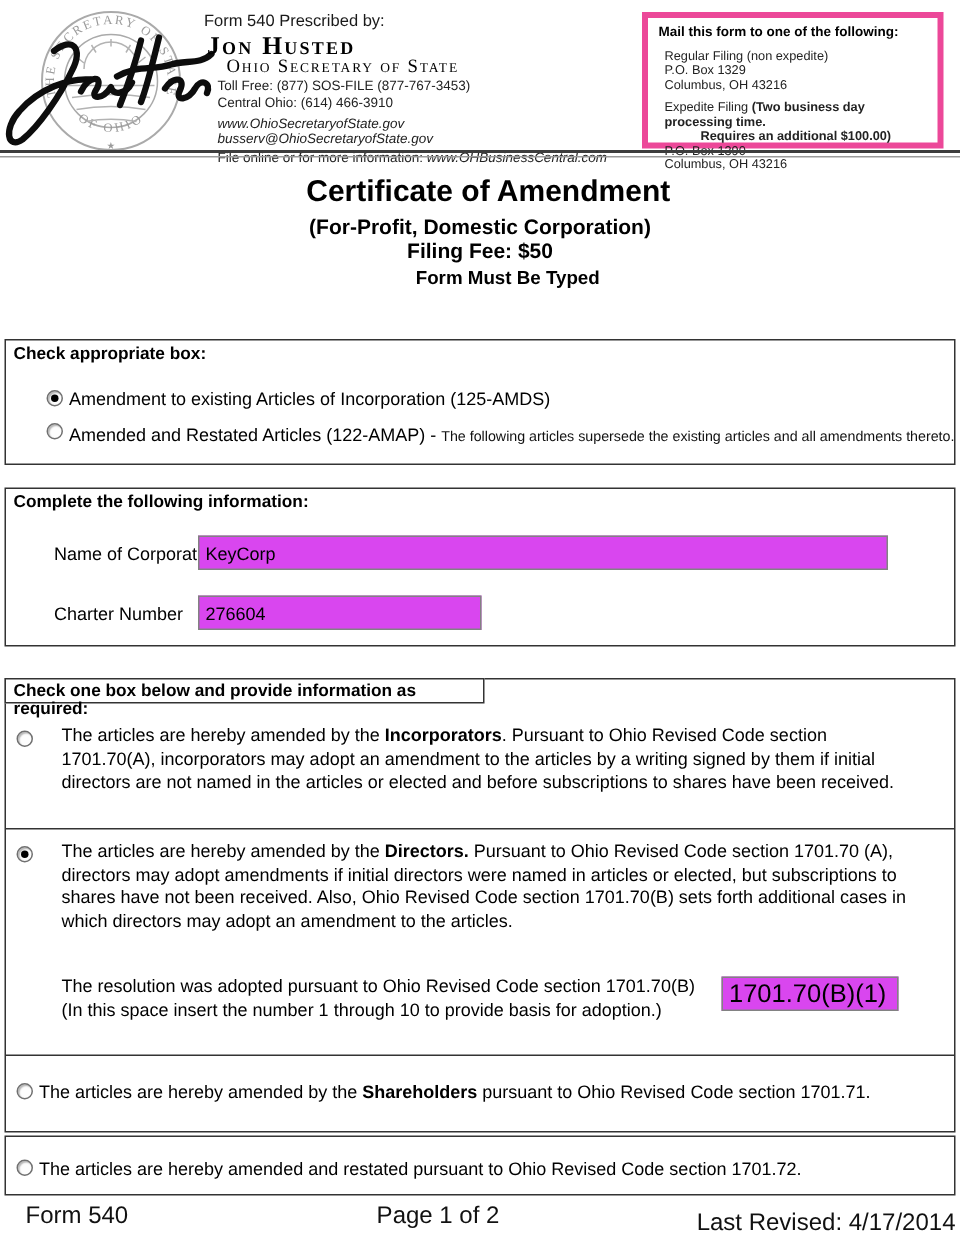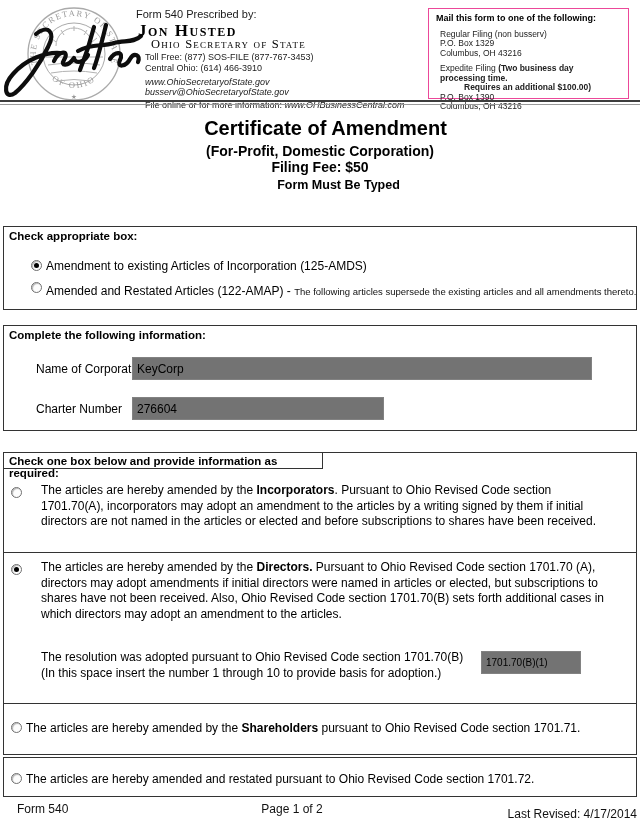--- a/index.html
+++ b/index.html
@@ -17,21 +17,21 @@
     font-variant:small-caps; font-weight:bold; font-size:17px; letter-spacing:1.5px;
   }
   .hdr-office {
     left:151px; top:37px; font-family:"Liberation Serif", serif;
     font-variant:small-caps; font-size:12.5px; letter-spacing:1.2px;
   }
   .hdr-contact { left:145px; font-size:9px; color:#222; }
   .hdr-italic { font-style:italic; }
   .mail-box {
     left:428px; top:8px; width:201px; height:91px;
-    border:1px solid #ec4899; padding:5px 7px; font-size:8.5px; color:#222; line-height:9.5px;
+    border:4px solid #ec4899; padding:5px 7px; font-size:8.5px; color:#222; line-height:9.5px;
   }
   .mail-title { font-weight:bold; font-size:9px; margin-bottom:6px; color:#000; }
   .mail-indent { padding-left:4px; }
   .mail-gap { height:6px; }
   .mail-bold { font-weight:bold; }
   .mail-note2 { padding-left:28px; font-weight:bold; }
   .double-rule { left:0; top:100px; width:640px; height:5px;
     border-top:2px solid #3d3d3d; border-bottom:1px solid #9a9a9a; }
 
   
@@ -57,37 +57,37 @@
   .radio.selected::after {
     content:""; position:absolute; left:2px; top:2px; width:5px; height:5px;
     background:#000; border-radius:50%;
   }
   .opt-label { font-size:12px; color:#000; }
   .opt-note  { font-size:9.5px; color:#111; }
 
   
   .field-label { position:absolute; font-size:12px; }
   .txt {
-    position:absolute; border:1px solid #828282; background:#737373;
+    position:absolute; border:1px solid #828282; background:#d946ef;
     font-family:"Liberation Sans", sans-serif; font-size:12px; color:#000;
     padding:0 0 0 4px; height:23px;
   }
 
   
   .sect3-hdrbox {
     position:absolute; left:-1px; top:-1px; width:320px; height:17px;
     border:1px solid #333; background:#fff; padding:2px 0 0 5px;
     font-size:11.5px; font-weight:bold;
   }
   .divider { position:absolute; left:0; width:632px; border-top:1px solid #333; }
   .para { position:absolute; font-size:12px; line-height:15.5px; }
   .bold { font-weight:bold; }
 
   
-  .footer-txt { font-size:12px; color:#111; }
+  .footer-txt { font-size:16px; color:#111; }
 </style>
 </head>
 <body>
 
 <div id="page">
 
   <svg class="abs" style="left:0;top:0" width="148" height="108" viewBox="0 0 148 108">
     <defs>
       <path id="arcTop" d="M 38.3,67 A 38,38 0 1 1 109.7,67" fill="none"></path>
       <path id="arcBot" d="M 44.6,71 A 34,34 0 0 0 103.4,71" fill="none"></path>
@@ -127,21 +127,21 @@
   <div class="abs hdr-name">Jon Husted</div>
   <div class="abs hdr-office">Ohio Secretary of State</div>
   <div class="abs hdr-contact" style="top:52px">Toll Free: (877) SOS-FILE  (877-767-3453)</div>
   <div class="abs hdr-contact" style="top:63px">Central Ohio: (614) 466-3910</div>
   <div class="abs hdr-contact hdr-italic" style="top:77px">www.OhioSecretaryofState.gov</div>
   <div class="abs hdr-contact hdr-italic" style="top:87px">busserv@OhioSecretaryofState.gov</div>
   <div class="abs hdr-contact" style="top:100px;left:145px"><span>File online or for more information: </span><span class="hdr-italic">www.OHBusinessCentral.com</span></div>
 
   <div class="abs mail-box">
     <div class="mail-title">Mail this form to one of the following:</div>
-    <div class="mail-indent">Regular Filing (non busserv)</div>
+    <div class="mail-indent">Regular Filing (non expedite)</div>
     <div class="mail-indent">P.O. Box 1329</div>
     <div class="mail-indent">Columbus, OH 43216</div>
     <div class="mail-gap"></div>
     <div class="mail-indent"><span>Expedite Filing </span><span class="mail-bold">(Two business day processing time.</span></div>
     <div class="mail-note2">Requires an additional $100.00)</div>
     <div class="mail-indent">P.O. Box 1390</div>
     <div class="mail-indent">Columbus, OH 43216</div>
   </div>
 
   <div class="abs double-rule"></div>
@@ -159,37 +159,37 @@
     <div class="abs opt-label" style="left:42px;top:32px">Amendment to existing Articles of Incorporation (125-AMDS)</div>
     <span class="radio" style="left:27px;top:55px"></span>
     <div class="abs" style="left:42px;top:54px;white-space:nowrap"><span class="opt-label">Amended and Restated Articles (122-AMAP) - </span><span class="opt-note">The following articles supersede the existing articles and all amendments thereto.</span></div>
   </div>
 
   <div class="abs sect sect2">
     <div class="sect-hdr">Complete the following information:</div>
     <div class="field-label" style="left:32px;top:36px">Name of Corporation</div>
     <input class="txt" style="left: 128px; top: 31px; width: 460px;" value="KeyCorp">
     <div class="field-label" style="left:32px;top:76px">Charter Number</div>
-    <input class="txt" style="left: 128px; top: 71px; width: 252px;" value="276604">
+    <input class="txt" style="left: 128px; top: 71px; width: 189px;" value="276604">
   </div>
 
   <div class="abs sect sect3">
     <div class="sect3-hdrbox">Check one box below and provide information as required:</div>
 
     <span class="radio" style="left:7px;top:34px"></span>
     <div class="para" style="left:37px;top:30px;width:566px"><span>The articles are hereby amended by the </span><span class="bold">Incorporators</span><span>.  Pursuant to Ohio Revised Code section 1701.70(A), incorporators may adopt an amendment to the articles by a writing signed by them if initial directors are not named in the articles or elected and before subscriptions to shares have been received.</span></div>
     <div class="divider" style="top:99px"></div>
 
     <span class="radio selected" style="left:7px;top:111px"></span>
     <div class="para" style="left:37px;top:107px;width:568px"><span>The articles are hereby amended by the </span><span class="bold">Directors.</span><span>  Pursuant to Ohio Revised Code section 1701.70 (A), directors may adopt amendments if initial directors were named in articles or elected, but subscriptions to shares have not been received.  Also, Ohio Revised Code section 1701.70(B) sets forth additional cases in which directors may adopt an amendment to the articles.</span></div>
     <div class="para" style="left:37px;top:197px;width:430px">
       <div>The resolution was adopted pursuant to Ohio Revised Code section 1701.70(B)</div>
       <div>(In this space insert the number 1 through 10 to provide basis for adoption.)</div>
     </div>
-    <input class="txt" style="left: 477px; top: 198px; width: 100px; font-size: 10px;" value="1701.70(B)(1)">
+    <input class="txt" style="left: 477px; top: 198px; width: 118px; font-size: 17px;" value="1701.70(B)(1)">
     <div class="divider" style="top:250px"></div>
 
     <span class="radio" style="left:7px;top:269px"></span>
     <div class="para" style="left:22px;top:268px;width:600px"><span>The articles are hereby amended by the </span><span class="bold">Shareholders</span><span> pursuant to Ohio Revised Code section 1701.71.</span></div>
   </div>
 
   <div class="abs sect sect4">
     <span class="radio" style="left:7px;top:15px"></span>
     <div class="para" style="left:22px;top:14px;width:600px">The articles are hereby amended and restated pursuant to Ohio Revised Code section 1701.72.</div>
   </div>

